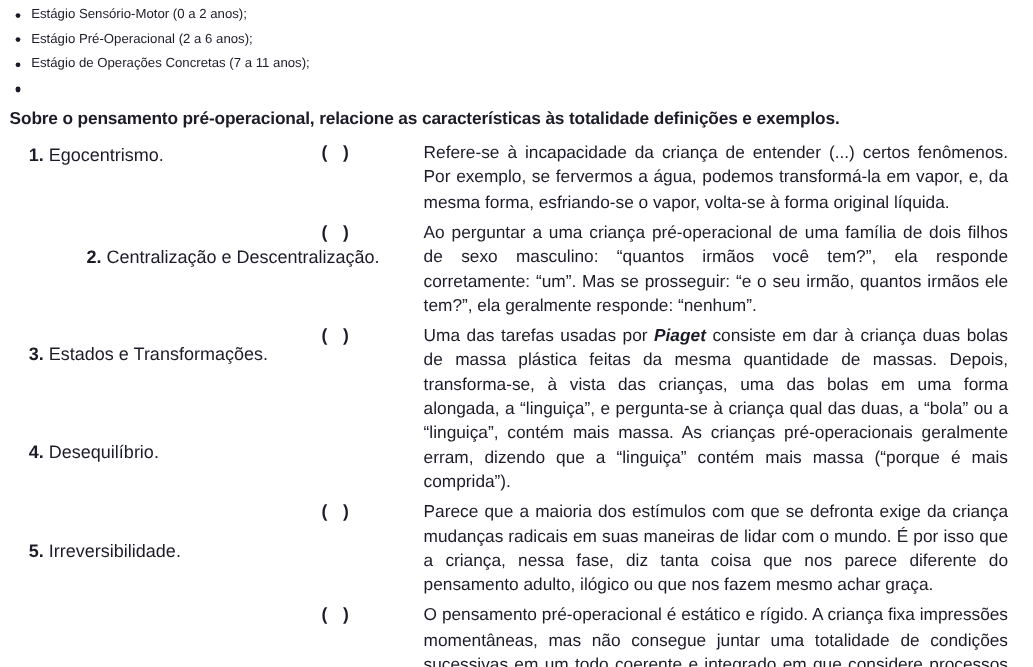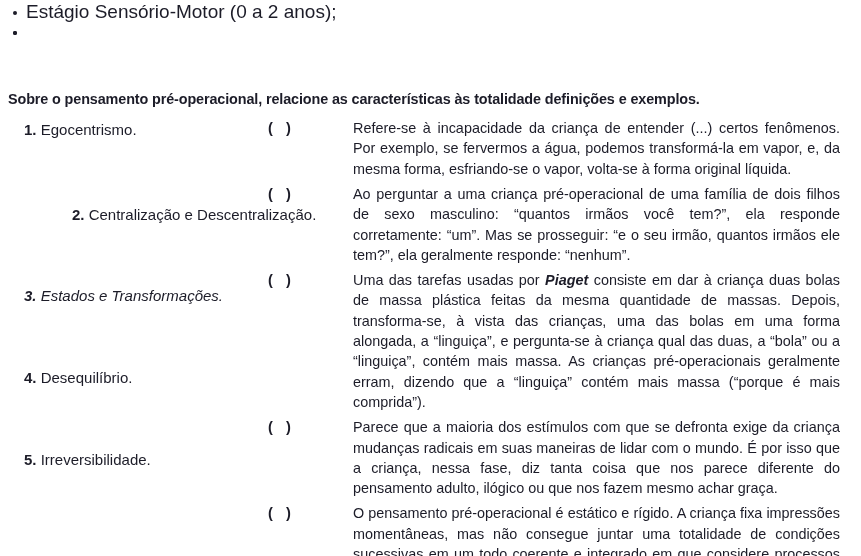--- a/index.html
+++ b/index.html
@@ -30,21 +30,21 @@
     margin: 0;
     padding: 0;
     position: absolute;
     top: 2px;
     left: 0;
     width: 600px;
   }
   .stage-item {
     position: relative;
     padding-left: 26px;
-    font-size: 19px;
+    font-size: 11px;
     line-height: 20.6px;
     white-space: nowrap;
   }
   .stage-bullet {
     position: absolute;
     left: 13px;
     top: 8.5px;
     width: 4.4px;
     height: 4.4px;
     background: #1c1c28;
@@ -129,39 +129,44 @@
 
 <div class="page">
 
   <ul class="stage-list">
     <li class="stage-item">
       <span class="stage-bullet"></span>
       <span>Estágio Sensório-Motor (0 a 2 anos);</span>
     </li>
     <li class="stage-item">
       <span class="stage-bullet"></span>
+      <span>Estágio Pré-Operacional (2 a 6 anos);</span>
+    </li>
+    <li class="stage-item">
+      <span class="stage-bullet"></span>
+      <span>Estágio de Operações Concretas (7 a 11 anos);</span>
     </li>
     <li class="stage-item">
       <span class="stage-bullet"></span>
     </li>
   </ul>
 
   <div class="prompt-heading">Sobre o pensamento pré-operacional, relacione as características às totalidade definições e exemplos.</div>
 
   <div class="match-area">
 
     <div class="char-item" style="top: 2px;">
       <span class="char-num">1.</span>
       <span>Egocentrismo.</span>
     </div>
     <div class="char-item" style="top: 87px; margin-left: 48px;">
       <span class="char-num">2.</span>
       <span>Centralização e Descentralização.</span>
     </div>
-    <div class="char-item" style="top: 168px; font-style: italic;">
+    <div class="char-item" style="top: 168px;">
       <span class="char-num">3.</span>
       <span>Estados e Transformações.</span>
     </div>
     <div class="char-item" style="top: 250px;">
       <span class="char-num">4.</span>
       <span>Desequilíbrio.</span>
     </div>
     <div class="char-item" style="top: 332px; text-align: center;">
       <span class="char-num">5.</span>
       <span>Irreversibilidade.</span>

